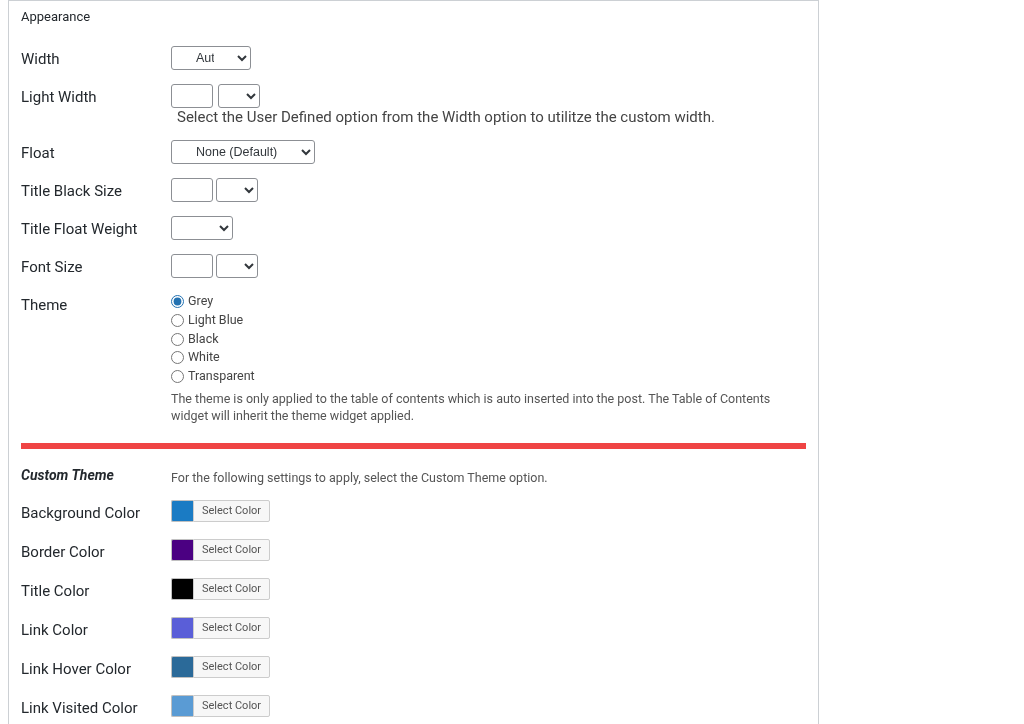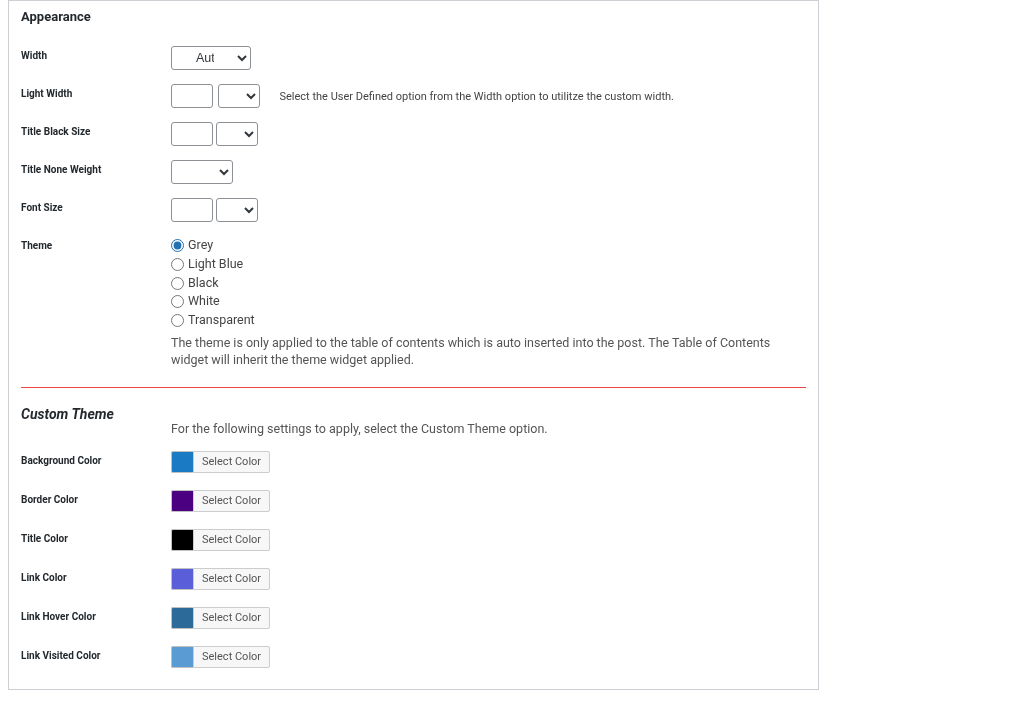--- a/index.html
+++ b/index.html
@@ -12,36 +12,36 @@
       height: 724px;
     }
     .panel {
       border: 1px solid #ccd0d4;
       margin: 0 205px 0 8px;
       background: #fff;
     }
     .panel-header {
       padding: 8px 12px;
       font-size: 13px;
-      font-weight: 700;
+      font-weight: 400;
       color: #23282d;
     }
     .panel-body {
       padding: 0 12px 18px 12px;
     }
     .row {
       display: flex;
       align-items: flex-start;
       padding: 14px 0 0 0;
     }
     .row-label {
       width: 150px;
       flex: 0 0 150px;
-      font-weight: 700;
-      font-size: 10px;
+      font-weight: 400;
+      font-size: 15px;
       color: #23282d;
       padding-top: 4px;
     }
     .row-control {
       flex: 1;
     }
     select, input[type="text"] {
       border: 1px solid #8c8f94;
       border-radius: 3px;
       padding: 2px 20px;
@@ -51,44 +51,44 @@
       height: 24px;
       vertical-align: middle;
     }
     .sel-wide { width: 80px; }
     .sel-med { width: 78px; }
     .sel-small { width: 32px; }
     .txt-small { width: 36px; text-align: center; }
     .sel-unit { width: 24px; margin-left: 2px; }
     .hint {
       display: inline-block;
-      font-size: 11px;
+      font-size: 15px;
       color: #444;
-      margin-left: 16px;
+      margin-left: 6px;
       vertical-align: middle;
     }
     .radio-list label {
       display: block;
       font-size: 12.5px;
       color: #444;
       line-height: 1.5;
     }
     .radio-list input[type="radio"] {
       vertical-align: middle;
       margin-right: 4px;
       accent-color: #2271b1;
     }
     .desc {
       font-size: 12.5px;
       color: #555;
       margin-top: 4px;
       line-height: 1.4;
     }
     .subhead-row {
-      border-top: 1px solid #ef4444;
+      border-top: 6px solid #ef4444;
       margin-top: 18px;
     }
     .subhead-row .row-label {
       font-style: italic;
       font-weight: 700;
       font-size: 14px;
     }
     .color-swatch {
       display: inline-block;
       width: 22px;
@@ -135,33 +135,41 @@
       <div class="row-label">Light Width</div>
       <div class="row-control">
         <input type="text" class="txt-small" value="275" style="">
         <select class="sel-unit">
           <option>px</option>
         </select>
         <span class="hint">Select the User Defined option from the Width option to utilitze the custom width.</span>
       </div>
     </div>
 
+    <div class="row">
+      <div class="row-label">Float</div>
+      <div class="row-control">
+        <select class="sel-med" style="width:auto;">
+          <option>None (Default)</option>
+        </select>
+      </div>
+    </div>
 
     <div class="row">
       <div class="row-label">Title Black Size</div>
       <div class="row-control">
         <input type="text" class="txt-small" value="120" style="">
         <select class="sel-small">
           <option>%</option>
         </select>
       </div>
     </div>
 
     <div class="row">
-      <div class="row-label">Title None Weight</div>
+      <div class="row-label">Title Float Weight</div>
       <div class="row-control">
         <select style="width:62px;">
           <option>Medium</option>
         </select>
       </div>
     </div>
 
     <div class="row">
       <div class="row-label">Font Size</div>
       <div class="row-control">
@@ -180,21 +188,21 @@
         <label><input type="radio" name="theme" style=""><span>Black</span></label>
         <label><input type="radio" name="theme" style=""><span>White</span></label>
         <label><input type="radio" name="theme" style=""><span>Transparent</span></label>
         <div class="desc">The theme is only applied to the table of contents which is auto inserted into the post. The Table of Contents widget will inherit the theme widget applied.</div>
       </div>
     </div>
 
     <div class="row subhead-row">
       <div class="row-label">Custom Theme</div>
       <div class="row-control">
-        <div class="desc" style="margin-top:18px;">For the following settings to apply, select the Custom Theme option.</div>
+        <div class="desc" style="margin-top:6px;">For the following settings to apply, select the Custom Theme option.</div>
       </div>
     </div>
 
     <div class="row">
       <div class="row-label">Background Color</div>
       <div class="row-control">
         <span class="color-wrap">
           <span class="color-swatch" style="background:#1a7bc4"></span>
           <span class="color-btn">Select Color</span>
         </span>

